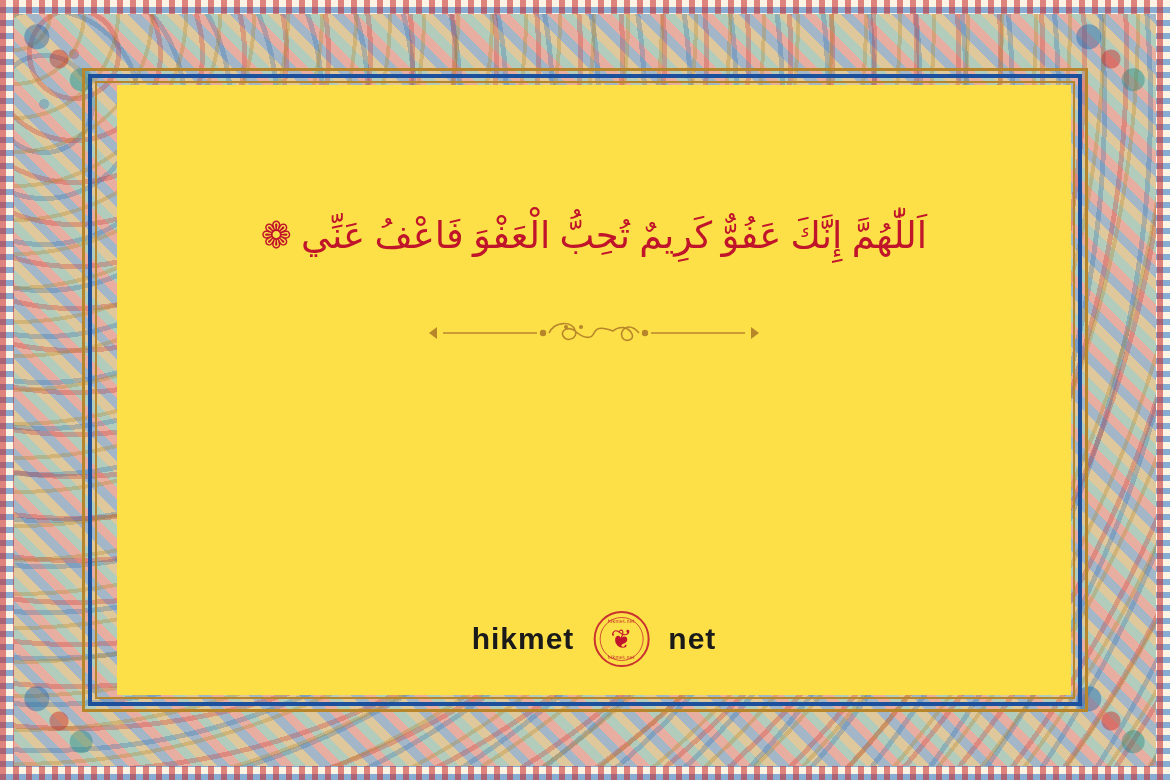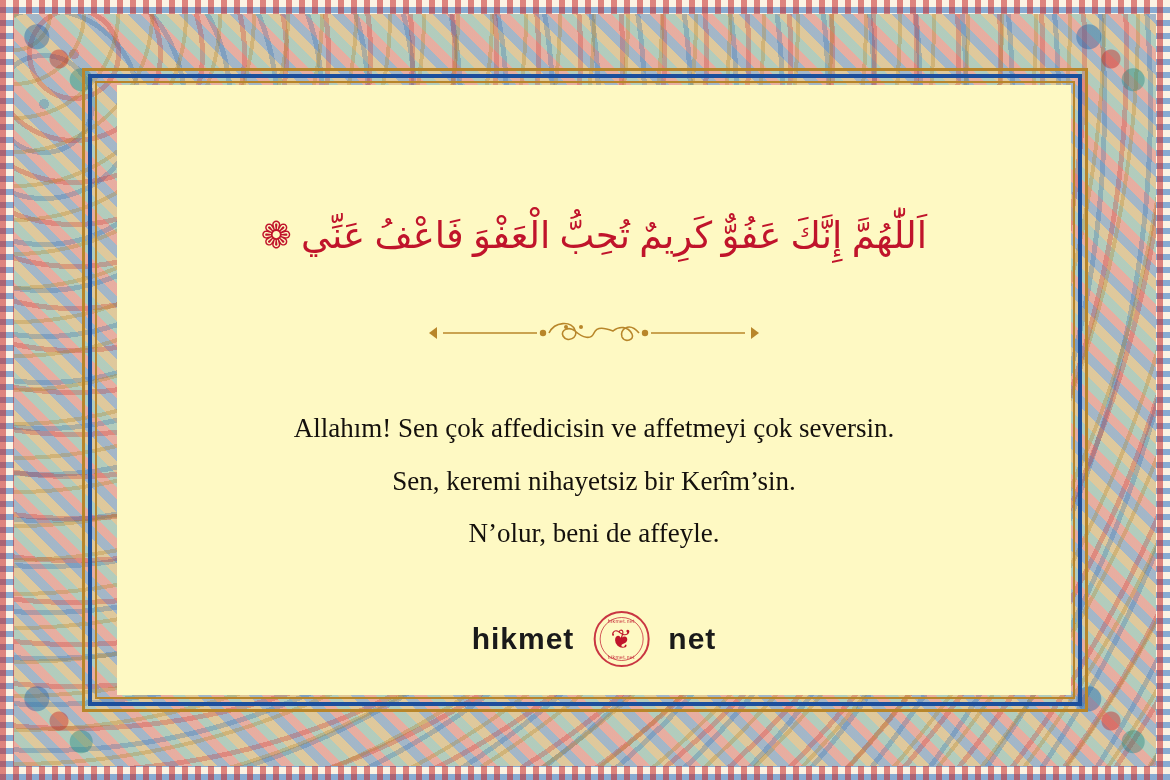--- a/index.html
+++ b/index.html
@@ -89,21 +89,21 @@
   .corner.bl { left: 22px; bottom: 22px; }
   .corner.br { right: 22px; bottom: 22px; }
 
   
   .card {
     position: absolute;
     left: 99px;
     top: 85px;
     right: 99px;
     bottom: 85px;
-    background: #fef9c3;
+    background: #fde047;
     display: flex;
     flex-direction: column;
     align-items: center;
     justify-content: flex-start;
     margin-left: 18px;
   }
 
   .arabic {
     direction: rtl;
     unicode-bidi: bidi-override;
@@ -229,25 +229,20 @@
           <circle cx="216" cy="17" r="3.2" fill="#b8862a" stroke="none"></circle>
           <path d="M120 17 C126 5, 142 5, 146 14 C150 22, 138 27, 134 20 C131 14, 140 10, 146 15
                    C154 22, 162 24, 165 17 C168 10, 176 12, 184 15 C190 10, 199 10, 203 18
                    C206 24, 196 27, 193 21 C190 14, 200 5, 210 17"></path>
           <circle cx="137" cy="11" r="2" fill="#b8862a" stroke="none"></circle>
           <circle cx="152" cy="11" r="2" fill="#b8862a" stroke="none"></circle>
         </g>
       </svg>
     </div>
 
-    <div class="translation">
-      <div>Allahım! Sen çok affedicisin ve affetmeyi çok seversin.</div>
-      <div>Sen, keremi nihayetsiz bir Kerîm’sin.</div>
-      <div>N’olur, beni de affeyle.</div>
-    </div>
 
     <div class="logo">
       <span class="logo-text">hikmet</span>
       <span class="logo-stamp">
         <span class="ring"></span>
         <span class="ring2"></span>
         <span class="micro top">hikmet.net</span>
         <span class="glyph">❦</span>
         <span class="micro bottom">hikmet.net</span>
       </span>

